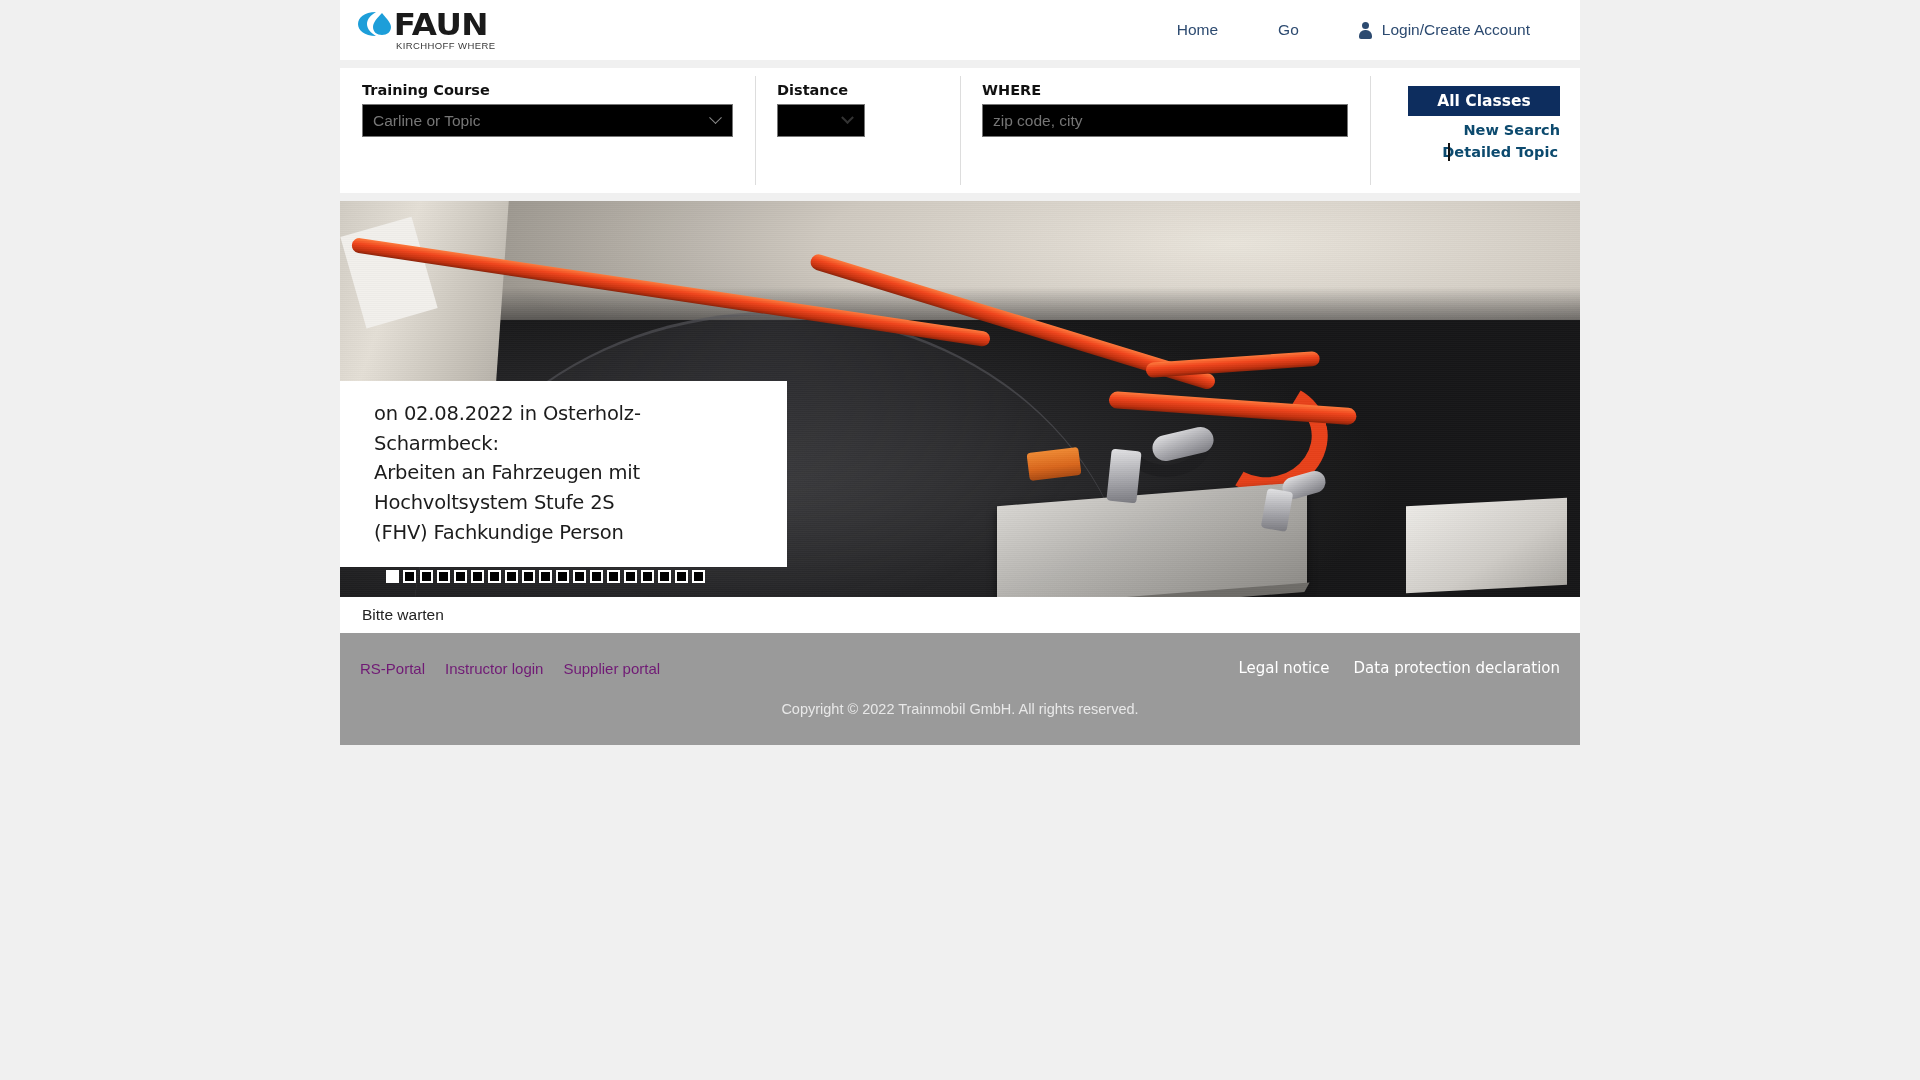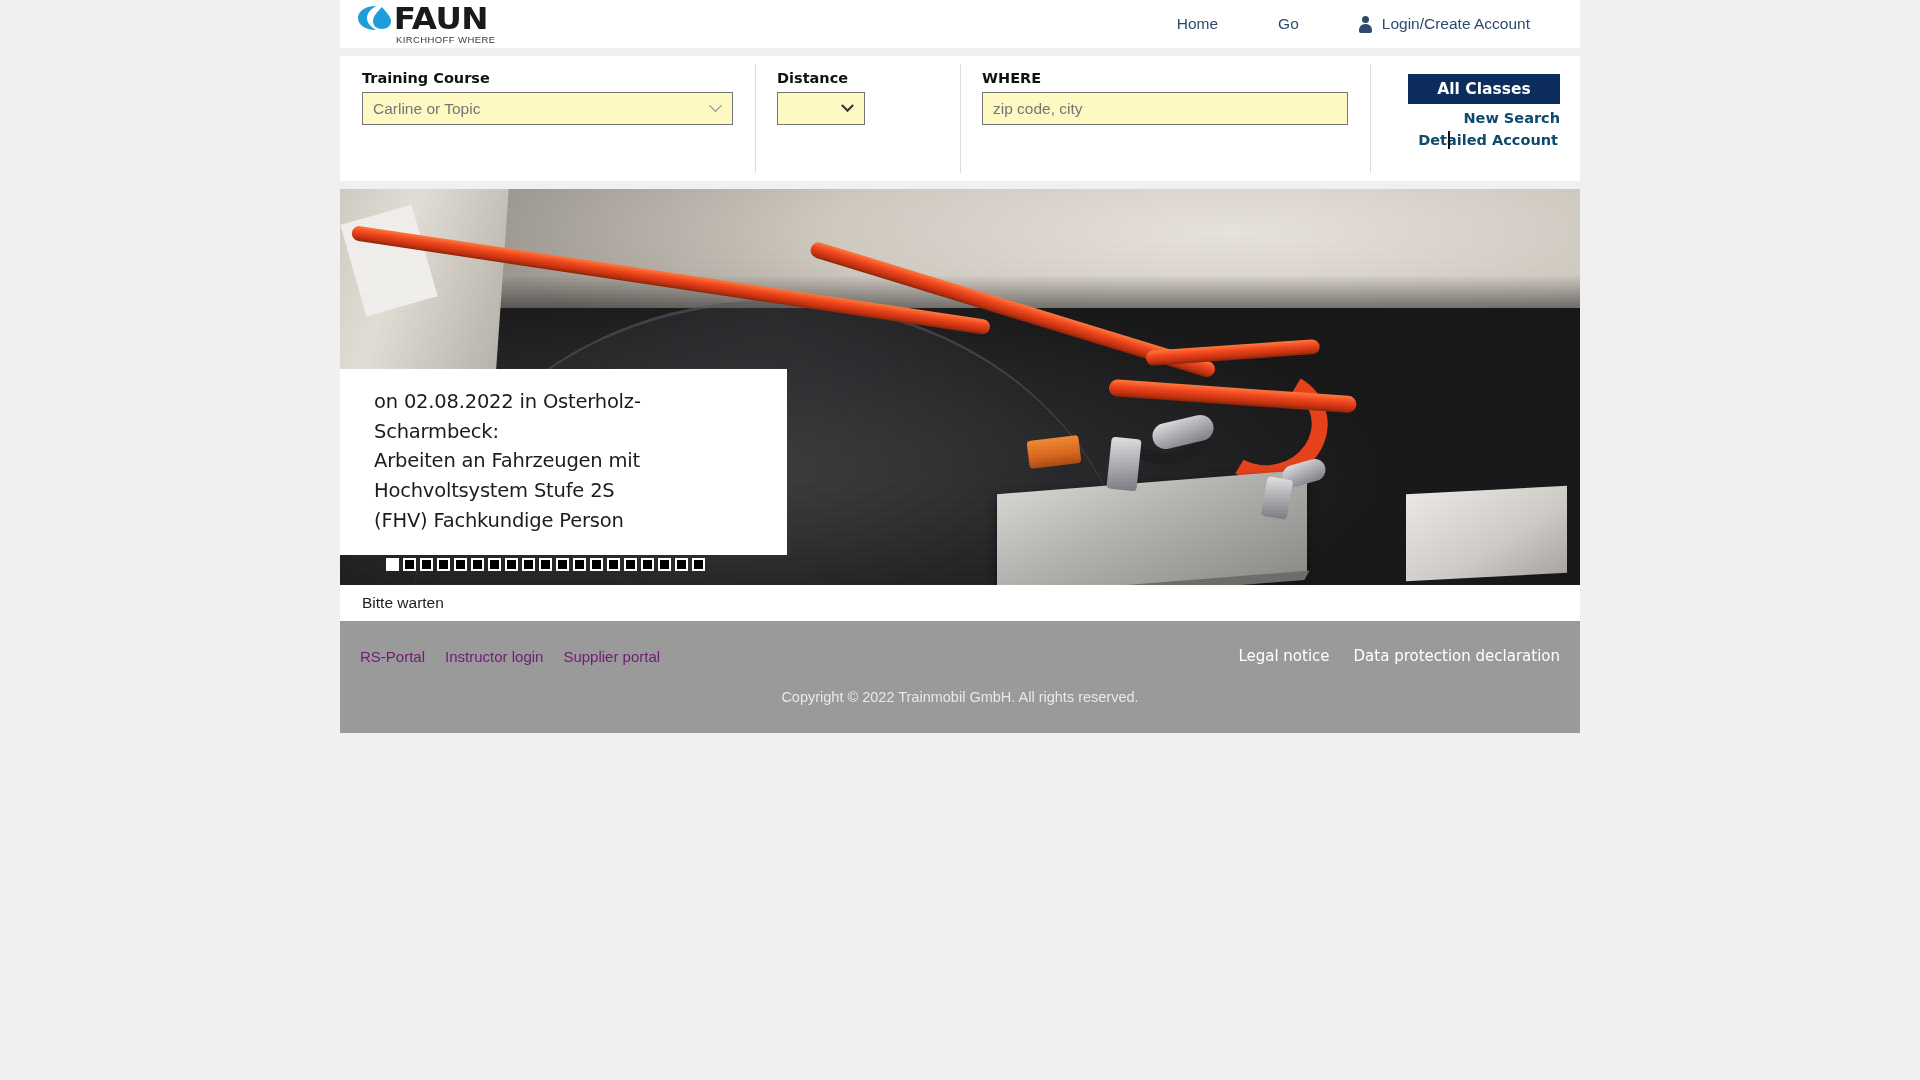--- a/index.html
+++ b/index.html
@@ -10,21 +10,21 @@
     overflow: hidden;
   }
   .page {
     position: absolute;
     left: 340px; top: 0;
     width: 1240px;
   }
 
   
   .header {
-    height: 48px;
+    height: 60px;
     background: #ffffff;
     display: flex;
     align-items: center;
     justify-content: space-between;
     padding: 0 20px 0 14px;
   }
   .logo-wrap { display: flex; flex-direction: column; align-items: flex-start; }
   .logo-top { display: flex; align-items: center; height: 30px; }
   .logo-mark { width: 42px; height: 30px; position: relative; }
   .logo-word {
@@ -70,21 +70,21 @@
   .cell-where  { width: 410px; }
   .cell-dist   { width: 205px; }
   .cell-actions{ flex: 1; padding: 18px 20px 0 22px; }
 
   .fld-label {
     font-size: 14.5px; font-weight: 700; color: #111; margin-bottom: 6px;
     font-family: "DejaVu Sans", sans-serif;
   }
   .sel-box, .inp-box {
     width: 100%; height: 33px;
-    border: 1px solid #767676; background: #fef9c3;
+    border: 1px solid #767676; background: #000000;
     font-size: 15.5px; color: #767676;
     padding: 0 10px;
     display: flex; align-items: center;
     font-family: "Liberation Sans", sans-serif;
   }
   .sel-box { justify-content: space-between; padding-right: 12px; }
   .inp-box { color: #8a8a8a; }
   .chev {
     width: 9px; height: 9px; border-right: 1.6px solid #888;
     border-bottom: 1.6px solid #888; transform: rotate(45deg) translate(-2px,-2px);
@@ -300,21 +300,21 @@
     </div>
 
     <div class="sb-cell cell-where">
       <div class="fld-label">WHERE</div>
       <input class="inp-box" type="text" placeholder="zip code, city" style="">
     </div>
 
     <div class="sb-cell cell-actions">
       <button class="btn-all">All Classes</button>
       <a href="#" class="act-link">New Search</a>
-      <a href="#" class="act-link bar">Detailed Account</a>
+      <a href="#" class="act-link bar">Detailed Topic</a>
     </div>
 
   </div>
 
   <div class="hero">
     <div class="hero-photo">
       <div class="ph-body"></div>
       <div class="ph-dark"></div>
       <div class="ph-arc"></div>
       <div class="ph-leftpanel"></div>

